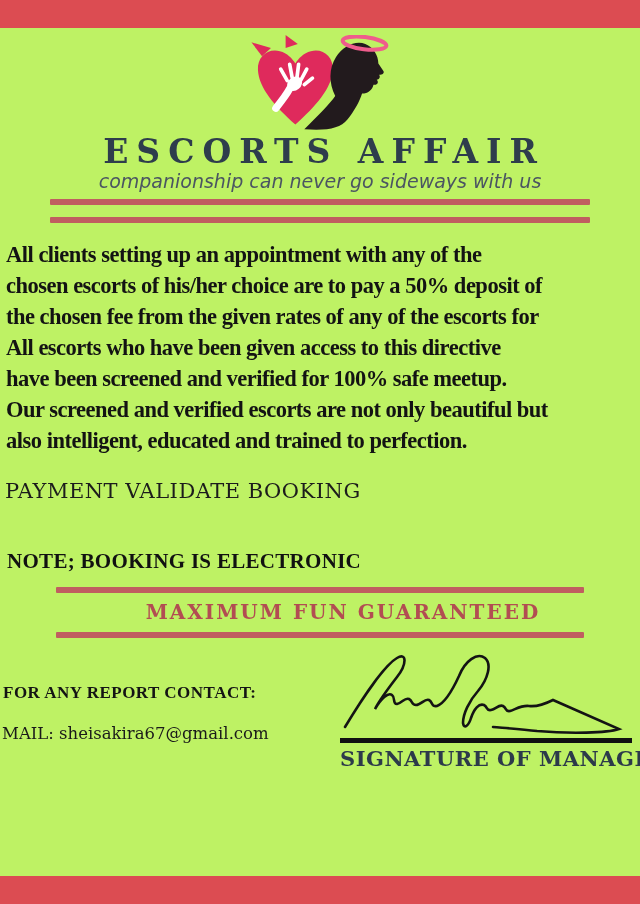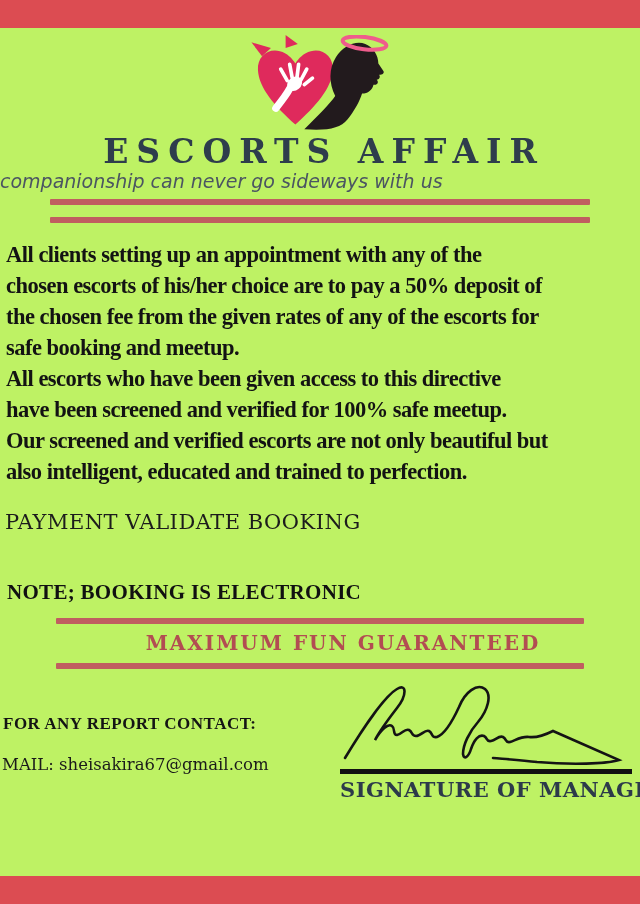--- a/index.html
+++ b/index.html
@@ -21,21 +21,21 @@
   .logo-wrap { text-align:center; margin-top:7px; height:96px; }
   .logo-wrap svg { height:96px; }
 
   .brand-name {
     margin-top:3px; text-align:center;
     font-family:"DejaVu Serif", serif; font-weight:bold;
     font-size:33px; line-height:36px; letter-spacing:8px; text-indent:8px;
     color:#2e3d4c;
   }
   .brand-tagline {
-    text-align:left; font-family:"DejaVu Sans", sans-serif;
+    text-align:center; font-family:"DejaVu Sans", sans-serif;
     font-style:italic; font-size:19px; line-height:22px; color:#4b5562;
   }
 
   .rule { margin:0 auto; height:6px; background:#c05e60; border-radius:1px; }
   .rule-wide { width:540px; }
   .rule-mid { width:528px; }
   .rule-a { margin-top:7px; }
   .rule-b { margin-top:12px; }
 
   .banner-wrap { position:relative; margin-top:17px; height:23px; }
@@ -138,21 +138,20 @@
     <div class="brand-name">ESCORTS AFFAIR</div>
     <div class="brand-tagline">companionship can never go sideways with us</div>
 
     <div class="rule rule-wide rule-a"></div>
     <div class="rule rule-wide rule-b"></div>
 
     <div class="body-block">
       <div>All clients setting up  an appointment with any of the</div>
       <div>chosen escorts of his/her choice are to pay a 50% deposit of</div>
       <div>the chosen fee from the given rates of any of the escorts for</div>
-      <div>safe booking and meetup.</div>
       <div>All escorts who have been given access to this directive</div>
       <div>have been screened and verified for 100% safe meetup.</div>
       <div>Our screened and verified escorts are not only beautiful but</div>
       <div>also intelligent, educated and trained to perfection.</div>
     </div>
 
     <div class="statements">
       <div class="statement-1">PAYMENT VALIDATE BOOKING</div>
     </div>
 

